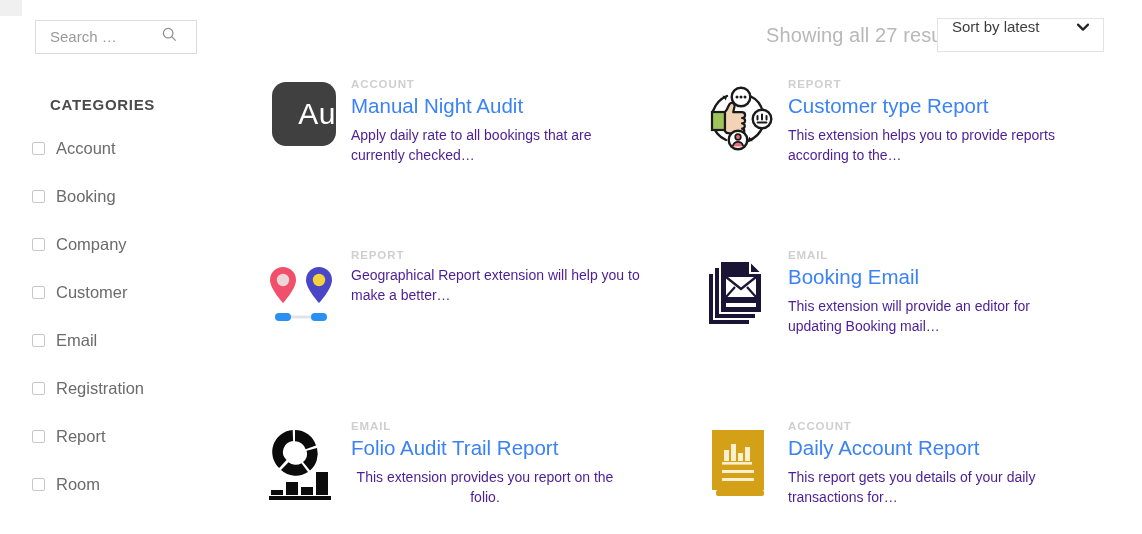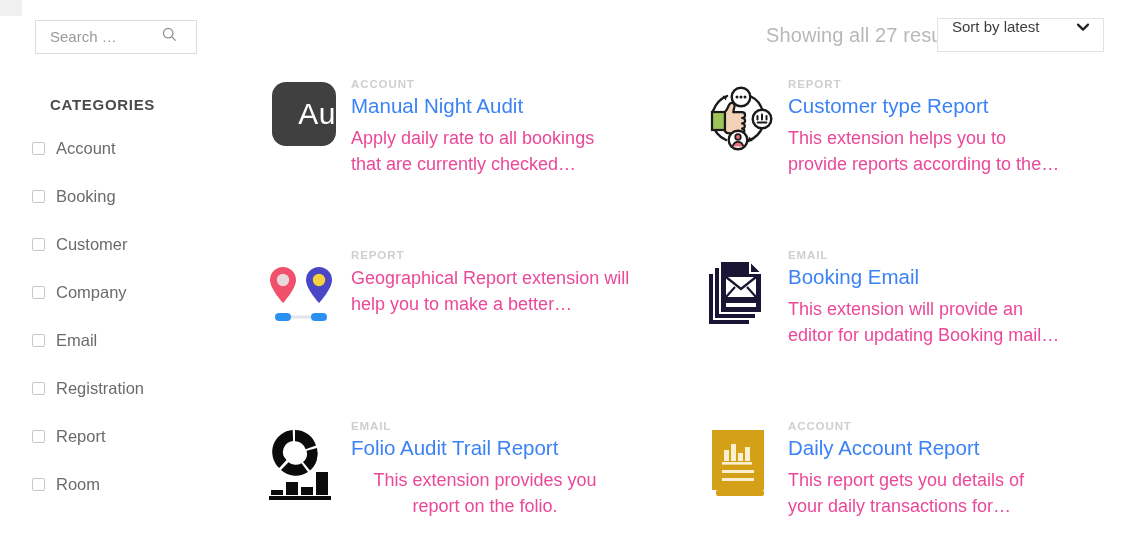--- a/index.html
+++ b/index.html
@@ -87,21 +87,21 @@
   .card-body { padding-left:15px; }
   .cat-tag {
     font-size:11.5px; font-weight:bold; color:#cfcfcf;
     letter-spacing:0.9px; margin-bottom:4px;
   }
   .card-title {
     font-size:20.5px; color:#3b82f6; font-weight:normal;
     margin:0 0 6px 0; line-height:1.2; white-space:nowrap;
   }
   .card-desc {
-    font-size:18px; color:#ec4899; line-height:1.45;
+    font-size:14px; color:#4c1d95; line-height:1.45;
     max-width:278px;
   }
   .card.wide .card-desc { max-width:272px; }
 
   .au-tile {
     width:64px; height:64px; border-radius:14px;
     background:#404040; color:#fff;
     display:flex; align-items:center; justify-content:flex-end;
     font-size:30px; letter-spacing:0.5px;margin-left:6px;
   }
@@ -145,25 +145,25 @@
     <div class="cat-item">
       <span class="cat-box"></span>
       <span class="cat-label">Account</span>
     </div>
     <div class="cat-item">
       <span class="cat-box"></span>
       <span class="cat-label">Booking</span>
     </div>
     <div class="cat-item">
       <span class="cat-box"></span>
+      <span class="cat-label">Company</span>
+    </div>
+    <div class="cat-item">
+      <span class="cat-box"></span>
       <span class="cat-label">Customer</span>
-    </div>
-    <div class="cat-item">
-      <span class="cat-box"></span>
-      <span class="cat-label">Company</span>
     </div>
     <div class="cat-item">
       <span class="cat-box"></span>
       <span class="cat-label">Email</span>
     </div>
     <div class="cat-item">
       <span class="cat-box"></span>
       <span class="cat-label">Registration</span>
     </div>
     <div class="cat-item">

